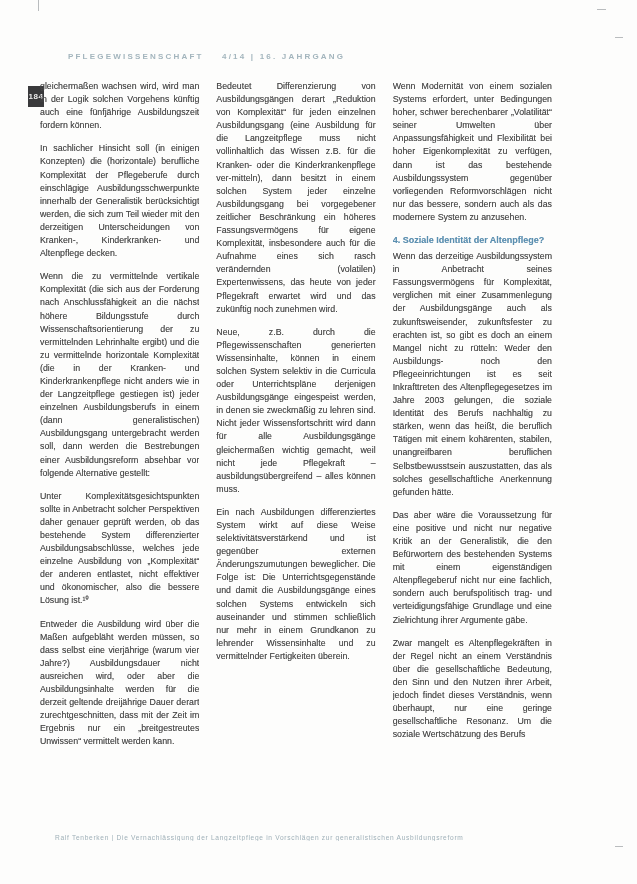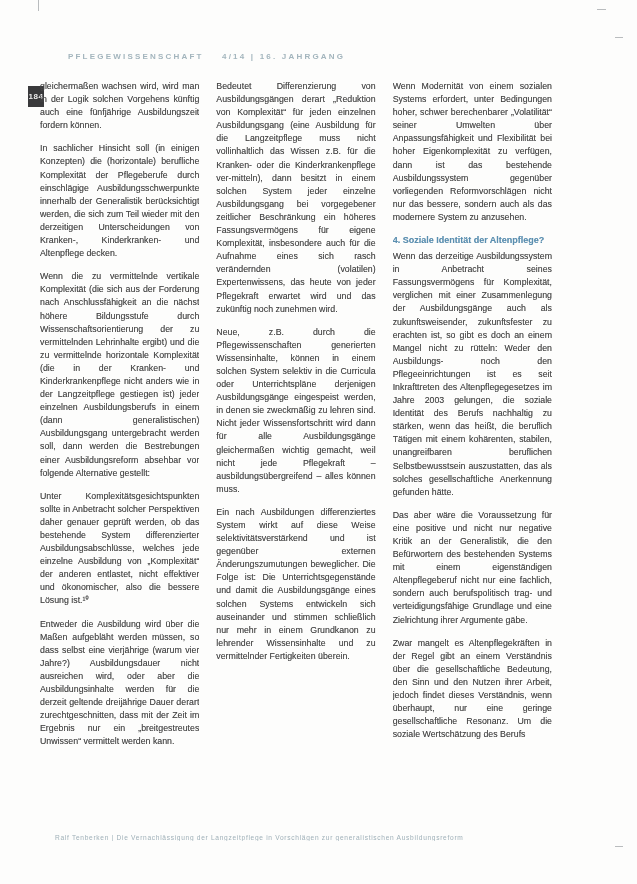--- a/index.html
+++ b/index.html
@@ -61,21 +61,21 @@
     <div class="col">
         <p class="para">Bedeutet Differenzierung von Ausbildungsgängen derart „Reduktion von Komplexität“ für jeden einzelnen Ausbildungsgang (eine Ausbildung für die Langzeitpflege muss nicht vollinhaltlich das Wissen z.B. für die Kranken- oder die Kinderkrankenpflege ver-mitteln), dann besitzt in einem solchen System jeder einzelne Ausbildungsgang bei vorgegebener zeitlicher Beschränkung ein höheres Fassungsvermögens für eigene Komplexität, insbesondere auch für die Aufnahme eines sich rasch verändernden (volatilen) Expertenwissens, das heute von jeder Pflegekraft erwartet wird und das zukünftig noch zunehmen wird.</p>
         <p class="para">Neue, z.B. durch die Pflegewissenschaften generierten Wissensinhalte, können in einem solchen System selektiv in die Curricula oder Unterrichtspläne derjenigen Ausbildungsgänge eingespeist werden, in denen sie zweckmäßig zu lehren sind. Nicht jeder Wissensfortschritt wird dann für alle Ausbildungsgänge gleichermaßen wichtig gemacht, weil nicht jede Pflegekraft – ausbildungsübergreifend – alles können muss.</p>
         <p class="para">Ein nach Ausbildungen differenziertes System wirkt auf diese Weise selektivitätsverstärkend und ist gegenüber externen Änderungszumutungen beweglicher. Die Folge ist: Die Unterrichtsgegenstände und damit die Ausbildungsgänge eines solchen Systems entwickeln sich auseinander und stimmen schließlich nur mehr in einem Grundkanon zu lehrender Wissensinhalte und zu vermittelnder Fertigkeiten überein.</p>
       </div>
     <div class="col">
         <p class="para">Wenn Modernität von einem sozialen Systems erfordert, unter Bedingungen hoher, schwer berechenbarer „Volatilität“ seiner Umwelten über Anpassungsfähigkeit und Flexibilität bei hoher Eigenkomplexität zu verfügen, dann ist das bestehende Ausbildungssystem gegenüber vorliegenden Reformvorschlägen nicht nur das bessere, sondern auch als das modernere System zu anzusehen.</p>
         <h3 class="heading">4. Soziale Identität der Altenpflege?</h3>
         <p class="para">Wenn das derzeitige Ausbildungssystem in Anbetracht seines Fassungsvermögens für Komplexität, verglichen mit einer Zusammenlegung der Ausbildungsgänge auch als zukunftsweisender, zukunftsfester zu erachten ist, so gibt es doch an einem Mangel nicht zu rütteln: Weder den Ausbildungs- noch den Pflegeeinrichtungen ist es seit Inkrafttreten des Altenpflegegesetzes im Jahre 2003 gelungen, die soziale Identität des Berufs nachhaltig zu stärken, wenn das heißt, die beruflich Tätigen mit einem kohärenten, stabilen, unangreifbaren beruflichen Selbstbewusstsein auszustatten, das als solches gesellschaftliche Anerkennung gefunden hätte.</p>
         <p class="para">Das aber wäre die Voraussetzung für eine positive und nicht nur negative Kritik an der Generalistik, die den Befürwortern des bestehenden Systems mit einem eigenständigen Altenpflegeberuf nicht nur eine fachlich, sondern auch berufspolitisch trag- und verteidigungsfähige Grundlage und eine Zielrichtung ihrer Argumente gäbe.</p>
-        <p class="para">Zwar mangelt es Altenpflegekräften in der Regel gibt an einem Verständnis über die gesellschaftliche Bedeutung, den Sinn und den Nutzen ihrer Arbeit, jedoch findet dieses Verständnis, wenn überhaupt, nur eine geringe gesellschaftliche Resonanz. Um die soziale Wertschätzung des Berufs</p>
+        <p class="para">Zwar mangelt es Altenpflegekräften in der Regel nicht an einem Verständnis über die gesellschaftliche Bedeutung, den Sinn und den Nutzen ihrer Arbeit, jedoch findet dieses Verständnis, wenn überhaupt, nur eine geringe gesellschaftliche Resonanz. Um die soziale Wertschätzung des Berufs</p>
       </div>
   </div>
 
   <div class="page-footer">
     <span>Ralf Tenberken  |  Die Vernachlässigung der Langzeitpflege in Vorschlägen zur generalistischen Ausbildungsreform</span>
   </div>
 
 </div>
 
 </body></html>

